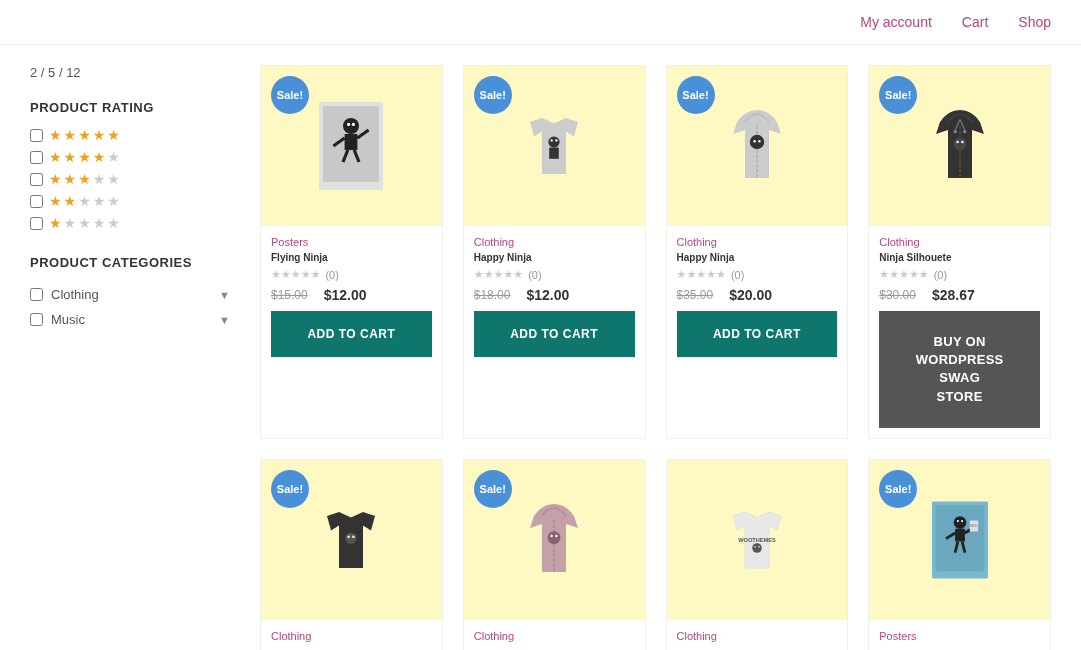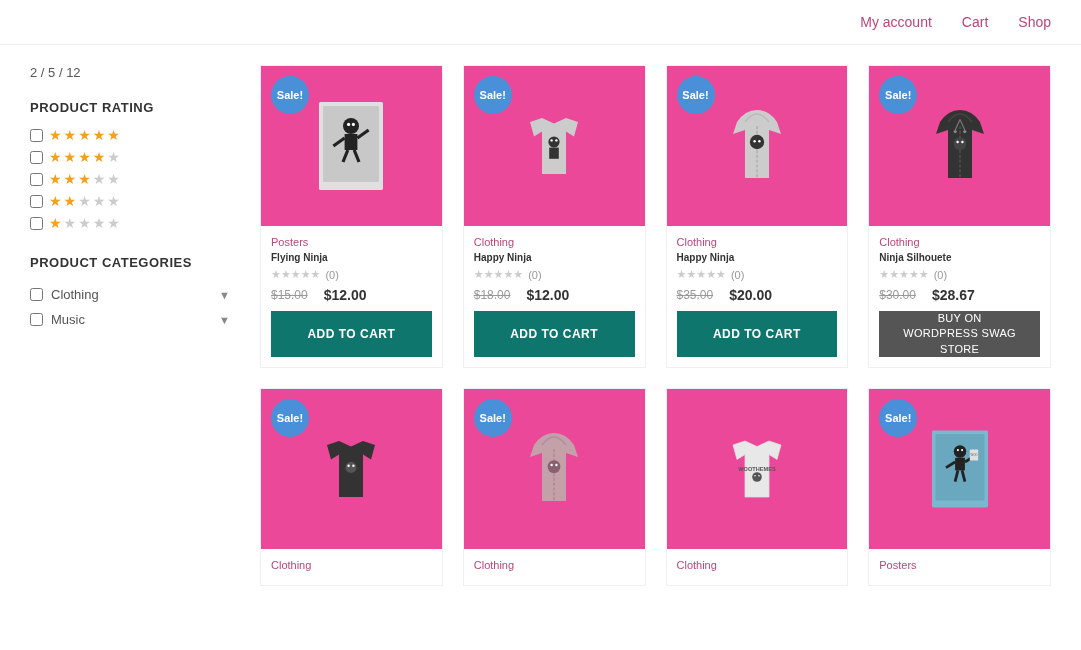--- a/index.html
+++ b/index.html
@@ -139,21 +139,21 @@
 
     .product-card {
       border: 1px solid #f0f0f0;
       background: #fff;
       position: relative;
       cursor: pointer;
     }
 
     .product-image-wrap {
       position: relative;
-      background: #ec4899;
+      background: #fef9c3;
       height: 160px;
       overflow: hidden;
       display: flex;
       align-items: center;
       justify-content: center;
     }
 
     .sale-badge {
       position: absolute;
       top: 10px;
@@ -223,23 +223,23 @@
       cursor: pointer;
       text-align: center;
     }
 
     .buy-wordpress-btn {
       display: block;
       width: 100%;
       background: #555;
       color: #fff;
       border: none;
-      padding: 0;
-      font-size: 11px;
-      font-weight: normal;
+      padding: 22px;
+      font-size: 13px;
+      font-weight: bold;
       letter-spacing: 0.3px;
       cursor: pointer;
       text-align: center;
       line-height: 1.4;
     }
   </style>
 </head>
 <body>
 
 <nav class="top-nav">

